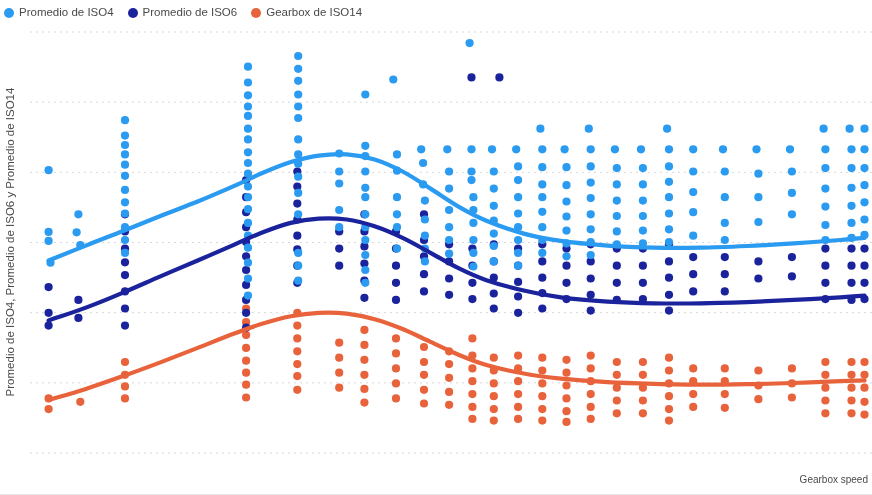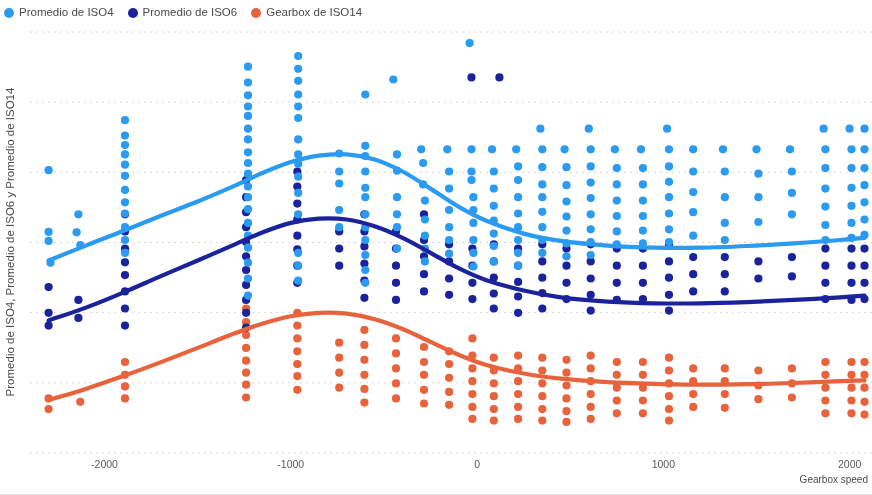--- a/index.html
+++ b/index.html
@@ -544,24 +544,17 @@
           <circle cx="834.5" cy="176.3" r="4.1" fill="#2a9bf0"></circle>
           <circle cx="834.5" cy="193.5" r="4.1" fill="#2a9bf0"></circle>
           <circle cx="834.5" cy="208.9" r="4.1" fill="#2a9bf0"></circle>
         </g>
         <path d="M18.6,374.1 C24.8,372.2 43.5,366.9 55.9,362.9 C68.3,358.9 80.7,354.5 93.1,350.1 C105.6,345.7 118.0,341.1 130.4,336.4 C142.8,331.7 155.2,326.7 167.7,321.9 C180.1,317.0 194.0,311.4 204.9,307.3 C215.8,303.2 223.5,300.3 232.9,297.5 C242.2,294.6 251.5,292.0 260.8,290.2 C270.1,288.4 279.4,287.2 288.7,286.8 C298.1,286.3 307.4,286.5 316.7,287.6 C326.0,288.7 335.3,290.6 344.6,293.2 C353.9,295.7 363.3,299.2 372.6,303.0 C381.9,306.8 391.2,311.6 400.5,315.9 C409.8,320.1 419.1,324.9 428.5,328.7 C437.8,332.6 445.5,335.8 456.4,339.0 C467.3,342.1 481.2,345.3 493.7,347.5 C506.1,349.8 516.9,351.2 530.9,352.7 C544.9,354.1 562.0,355.2 577.5,356.1 C593.0,357.0 608.5,357.4 624.0,357.8 C639.6,358.2 655.1,358.6 670.6,358.7 C686.1,358.7 701.7,358.5 717.2,358.2 C732.7,358.0 748.2,357.5 763.8,357.0 C779.3,356.5 798.5,355.7 810.3,355.2 C822.1,354.8 830.5,354.5 834.5,354.4" fill="none" stroke="#e8633b" stroke-width="4.2" stroke-linecap="round" stroke-linejoin="round"></path>
         <path d="M18.6,294.5 C24.8,292.3 43.5,286.3 55.9,281.6 C68.3,277.0 80.7,271.9 93.1,266.6 C105.6,261.4 118.0,255.7 130.4,250.4 C142.8,245.0 155.2,239.9 167.7,234.5 C180.1,229.2 194.0,223.0 204.9,218.3 C215.8,213.6 223.5,209.9 232.9,206.3 C242.2,202.7 251.5,199.2 260.8,196.9 C270.1,194.6 279.4,193.2 288.7,192.6 C298.1,192.0 307.4,192.2 316.7,193.5 C326.0,194.7 335.3,197.2 344.6,200.3 C353.9,203.4 363.3,207.4 372.6,211.9 C381.9,216.3 391.2,221.8 400.5,226.8 C409.8,231.9 419.1,237.7 428.5,242.2 C437.8,246.8 445.5,250.5 456.4,254.2 C467.3,257.9 481.2,261.7 493.7,264.5 C506.1,267.4 516.9,269.5 530.9,271.4 C544.9,273.2 562.0,274.6 577.5,275.6 C593.0,276.6 608.5,277.1 624.0,277.3 C639.6,277.6 655.1,277.6 670.6,277.3 C686.1,277.1 701.7,276.6 717.2,276.1 C732.7,275.5 748.2,274.7 763.8,273.9 C779.3,273.1 798.5,272.1 810.3,271.4 C822.1,270.6 830.5,269.9 834.5,269.6" fill="none" stroke="#1b239c" stroke-width="4.2" stroke-linecap="round" stroke-linejoin="round"></path>
         <path d="M18.6,234.5 C24.8,232.0 43.5,224.5 55.9,219.6 C68.3,214.6 80.7,209.9 93.1,205.0 C105.6,200.1 118.0,195.0 130.4,190.0 C142.8,185.1 155.2,180.5 167.7,175.5 C180.1,170.4 194.0,164.4 204.9,159.6 C215.8,154.9 223.5,150.7 232.9,146.8 C242.2,142.9 251.5,139.0 260.8,136.1 C270.1,133.3 279.4,131.0 288.7,129.7 C298.1,128.4 307.4,127.8 316.7,128.4 C326.0,129.0 335.3,130.7 344.6,133.5 C353.9,136.4 363.3,140.7 372.6,145.5 C381.9,150.4 391.2,156.8 400.5,162.6 C409.8,168.5 419.1,175.3 428.5,180.6 C437.8,186.0 445.5,190.2 456.4,194.7 C467.3,199.2 481.2,204.2 493.7,207.6 C506.1,210.9 516.9,212.9 530.9,214.9 C544.9,216.9 562.0,218.4 577.5,219.6 C593.0,220.7 608.5,221.3 624.0,221.7 C639.6,222.1 655.1,222.0 670.6,221.7 C686.1,221.4 701.7,220.7 717.2,220.0 C732.7,219.3 748.2,218.4 763.8,217.4 C779.3,216.4 798.5,214.9 810.3,214.0 C822.1,213.1 830.5,212.2 834.5,211.9" fill="none" stroke="#2a9bf0" stroke-width="4.2" stroke-linecap="round" stroke-linejoin="round"></path>
       </svg>
   </div>
 
-  <div class="x-tick-labels" id="xticks">
-      <div class="x-tick" style="left: 74.5133px;">-2000</div>
-      <div class="x-tick" style="left: 260.796px;">-1000</div>
-      <div class="x-tick" style="left: 447.08px;">0</div>
-      <div class="x-tick" style="left: 633.363px;">1000</div>
-      <div class="x-tick" style="left: 819.646px;">2000</div>
-    </div>
 
   <div class="x-axis-title">Gearbox speed</div>
 
   <div class="bottom-rule"></div>
 </div>
 
 </body></html>

